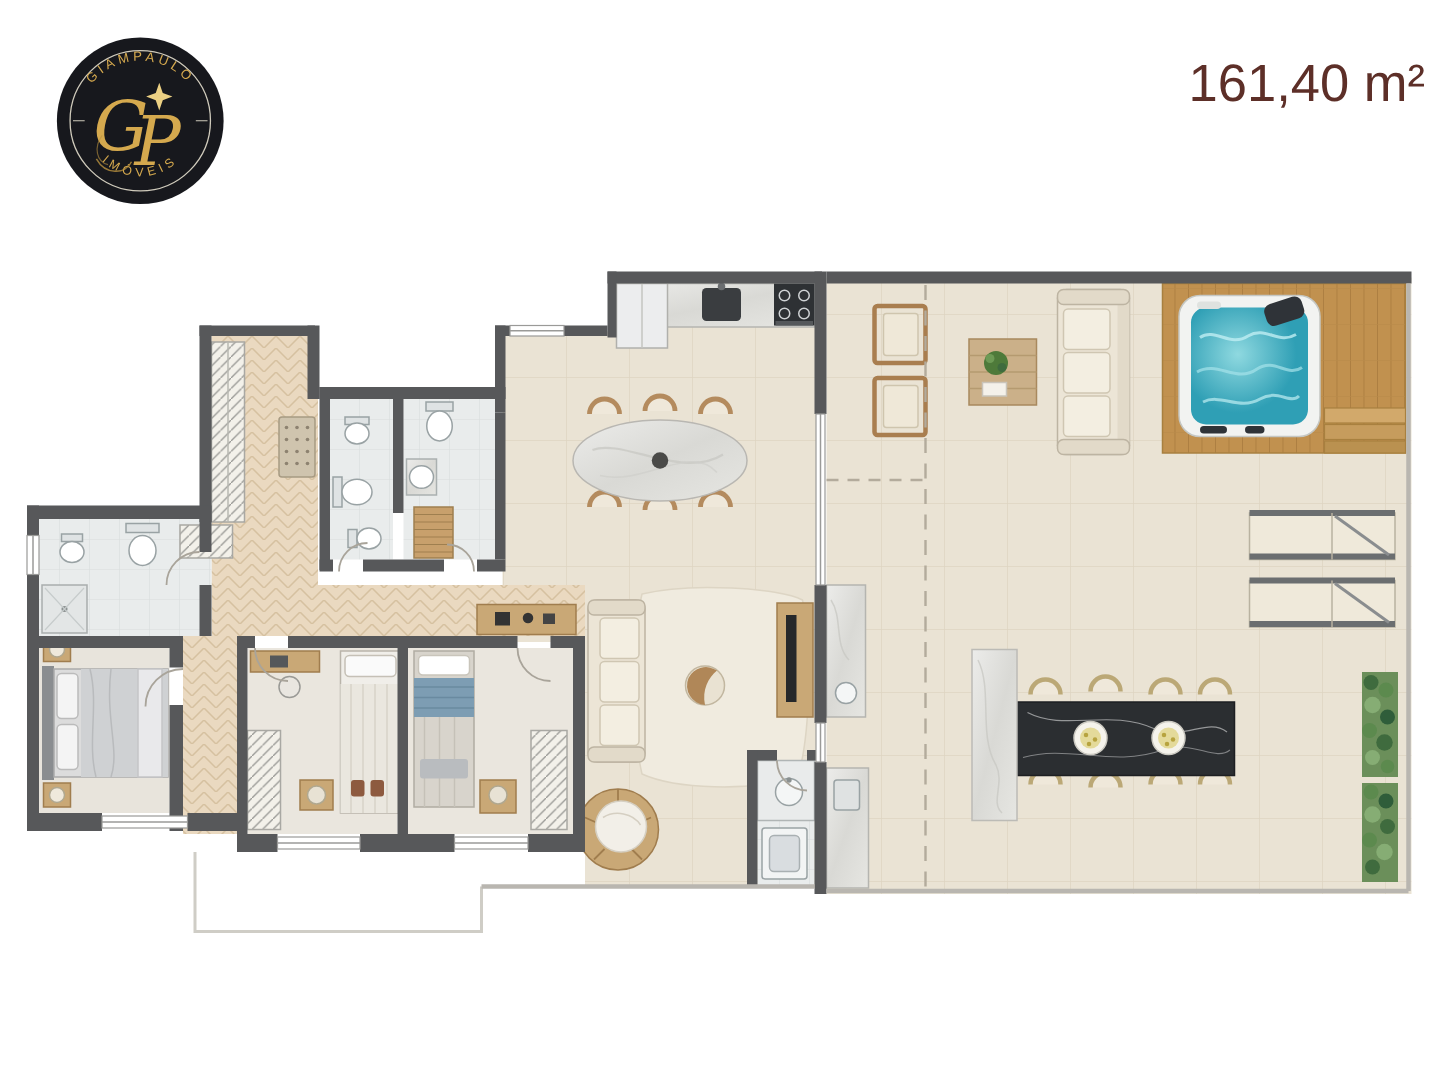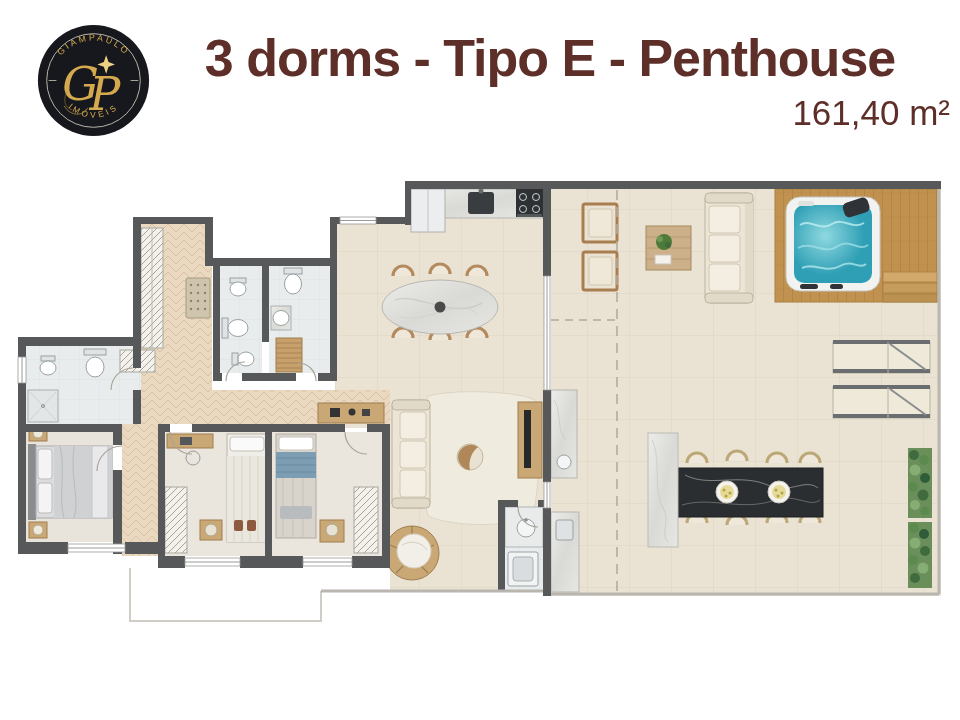--- a/index.html
+++ b/index.html
@@ -38,21 +38,20 @@
       <textPath href="#arcBot" startOffset="50%" text-anchor="middle">IMÓVEIS</textPath>
     </text>
     <text x="28" y="80" font-family="DejaVu Serif,serif" font-style="italic" font-size="47" style="fill:var(--logo_gold)">G</text>
     <text x="56" y="90" font-family="DejaVu Serif,serif" font-style="italic" font-size="47" style="fill:var(--logo_gold)">P</text>
     <path d="M73,34 L75.4,41 L82,43.5 L75.4,46 L73,53 L70.6,46 L64,43.5 L70.6,41 Z" fill="#ecd083"></path>
     <path d="M30,86 C36,97 50,97 54,88" stroke="#b9913f" stroke-width="1" fill="none" opacity="0.8"></path>
     <path d="M34,70 C28,78 30,88 38,90" stroke="#b9913f" stroke-width="0.8" fill="none" opacity="0.6"></path>
   </svg>
 
   <div class="header">
-    <h1 class="title">3 dorms - Tipo E - Penthouse</h1>
     <div class="area">161,40 m²</div>
   </div>
 
   <svg class="plan" viewBox="0 0 960 720">
     <defs>
       <pattern id="tileP" width="42" height="42" patternUnits="userSpaceOnUse">
         <rect width="42" height="42" fill="#eae3d4"></rect>
         <path d="M42,0 V42 M0,42 H42" stroke="#ded5c2" stroke-width="1"></path>
       </pattern>
       <pattern id="herrP" width="16" height="8" patternUnits="userSpaceOnUse">

